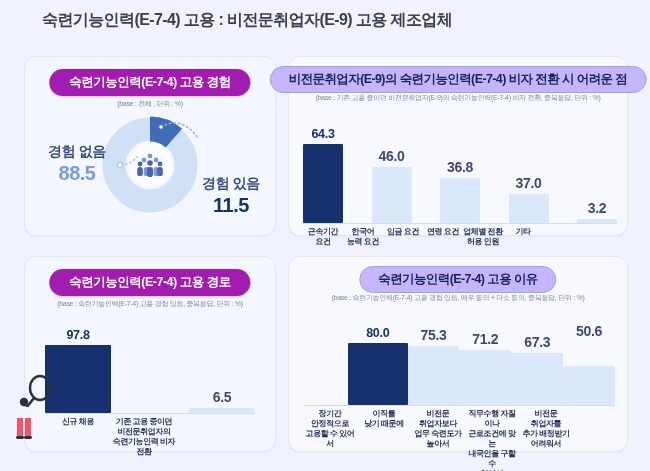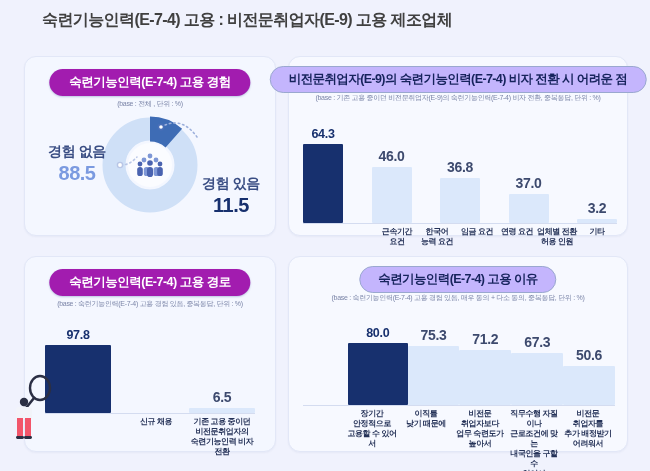--- a/index.html
+++ b/index.html
@@ -81,21 +81,21 @@
   .bar-val{font-size:14px;font-weight:bold;color:#3d4a6e;margin-bottom:3px;letter-spacing:-0.3px;}
   .bar-col.hi .bar-val{color:#17306e;font-size:12.5px;}
   .bar-rect{width:100%;background:#dbe8fb;border-radius:1px;}
   .bar-col.hi .bar-rect{background:#17306e;}
 
   .axis-line{position:absolute;height:1px;background:#d4dcf0;}
   #axis-tr{left:14px;right:10px;top:166px;}
   #axis-br{left:14px;right:12px;top:148px;}
   #axis-bl{left:20px;right:20px;top:156px;}
 
-  .xlabels{position:absolute;display:flex;justify-content:flex-end;}
+  .xlabels{position:absolute;display:flex;justify-content:flex-start;font-family:Liberation Serif, serif;}
   #xlab-tr{left:14px;right:10px;top:170px;}
   #xlab-br{left:14px;right:12px;top:152px;}
   #xlab-bl{left:20px;right:20px;top:160px;}
   .xlab{font-size:8px;font-weight:bold;color:#253258;text-align:center;line-height:1.25;
         letter-spacing:-0.4px;white-space:pre-line;}
 
   
   #mascot{position:absolute;left:10px;top:372px;width:46px;height:70px;}
 </style>
 </head>
@@ -222,21 +222,21 @@
           <div class="bar-rect" style="height: 58.5667px;"></div>
         </div>
         <div class="bar-col" style="width: 54px;">
           <div class="bar-val">71.2</div>
           <div class="bar-rect" style="height: 55.3778px;"></div>
         </div>
         <div class="bar-col" style="width: 54px;">
           <div class="bar-val">67.3</div>
           <div class="bar-rect" style="height: 52.3444px;"></div>
         </div>
-        <div class="bar-col" style="width: 54px;">
+        <div class="bar-col" style="width: 54px; gap: 24px;">
           <div class="bar-val">50.6</div>
           <div class="bar-rect" style="height: 39.3556px;"></div>
         </div>
       </div>
     <div class="axis-line" id="axis-br"></div>
     <div class="xlabels" id="xlab-br">
         <div class="xlab" style="width: 54px;">장기간
 안정적으로
 고용할 수 있어서</div>
         <div class="xlab" style="width: 54px;">이직률

